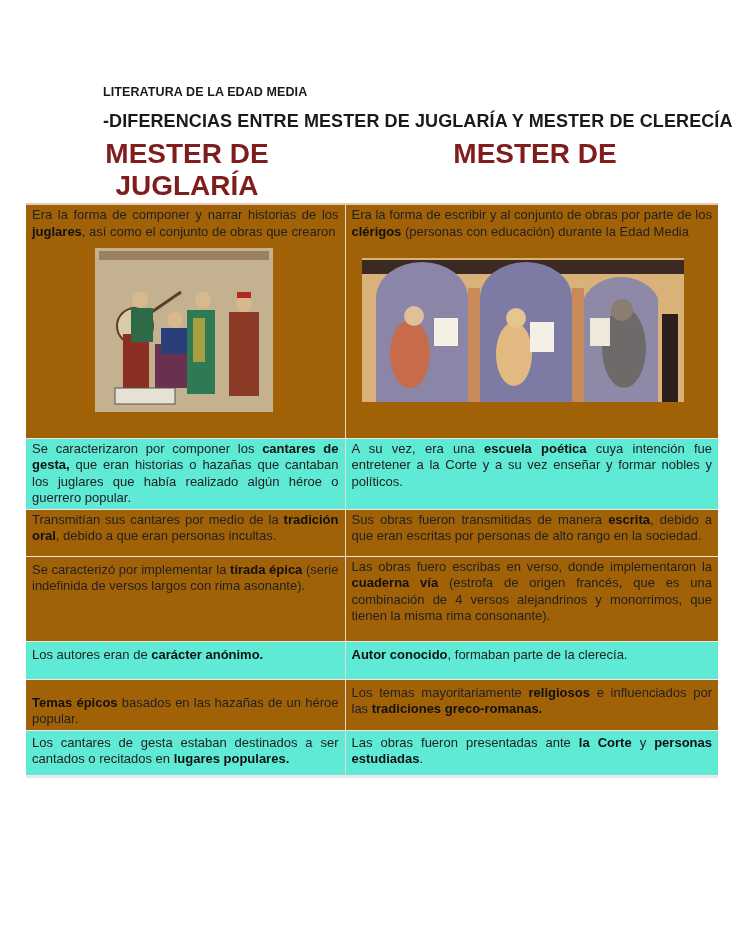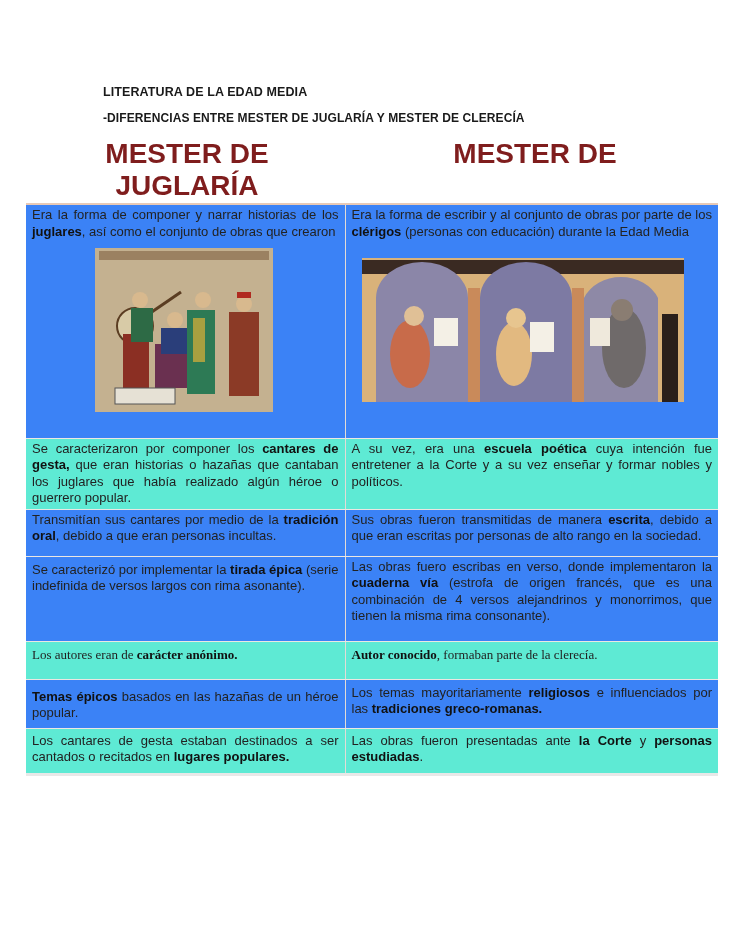--- a/index.html
+++ b/index.html
@@ -1,41 +1,41 @@
 <!DOCTYPE html>
 <html><head>
 <meta charset="utf-8">
 <style>
   html, body { margin:0; padding:0; }
   body {
     width:736px; height:952px; background:#ffffff; position:relative; overflow:hidden;
     font-family:"Liberation Sans", sans-serif; color:#1a1a1a;
   }
   .title1 { position:absolute; left:103px; top:85px; font-size:12.5px; font-weight:bold; letter-spacing:0.1px; }
-  .title2 { position:absolute; left:103px; top:111px; font-size:12px; font-weight:bold; letter-spacing:0.1px; }
+  .title2 { position:absolute; left:103px; top:111px; font-size:18px; font-weight:bold; letter-spacing:0.1px; }
   .colhead {
     position:absolute; top:138px; font-size:28px; font-weight:bold; line-height:32px; text-align:center; color:#7f1d1d;
   }
   .colhead.left { left:82px; width:210px; }
   .colhead.right { left:420px; width:230px; }
   .colhead span { display:block; }
 
   table.cmp {
     position:absolute; left:26px; top:203px; width:692px;
     border-collapse:collapse; table-layout:fixed;
     font-size:13px; line-height:16.5px; color:#222;
   }
   table.cmp col.c1 { width:319px; }
   table.cmp col.c2 { width:373px; }
   table.cmp td {
     vertical-align:top; padding:2px 6px 2px 6px; text-align:justify;
     border-bottom:1px solid #ece7e2;
   }
   table.cmp td + td { border-left:1px solid #e3dcd6; }
-  tr.peach td { background:#3b82f6; }
+  tr.peach td { background:#a16207; }
   tr.white td { background:#5eead4; }
   tr.top td { border-top:2px solid #e8c9b6; }
   table.cmp tr:last-child td { border-bottom:3px solid #e8e8e8; }
   b { color:#111; }
 
   .img-juglares {
     display:block; width:178px; height:164px; margin:8px 0 0 63px;
     background:linear-gradient(180deg,#c9b79d 0%,#bda987 40%,#b4a07e 100%);
     position:relative; overflow:hidden;
   }
@@ -119,26 +119,26 @@
       <td><span>A su vez, era una </span><b>escuela poética</b><span> cuya intención fue entretener a la Corte y a su vez enseñar y formar nobles y políticos.</span></td>
     </tr>
     <tr class="peach" style="height:47px;border-radius:13px;">
       <td><span>Transmitían sus cantares por medio de la </span><b>tradición oral</b><span>, debido a que eran personas incultas.</span></td>
       <td><span>Sus obras fueron transmitidas de manera </span><b>escrita</b><span>, debido a que eran escritas por personas de alto rango en la sociedad.</span></td>
     </tr>
     <tr class="peach" style="height:85px;">
       <td style="padding-top:5px;"><span>Se caracterizó por implementar la </span><b>tirada épica</b><span> (serie indefinida de versos largos con rima asonante).</span></td>
       <td style=""><span>Las obras fuero escribas en verso, donde implementaron la </span><b>cuaderna vía</b><span> (estrofa de origen francés, que es una combinación de 4 versos alejandrinos y monorrimos, que tienen la misma rima consonante).</span></td>
     </tr>
-    <tr class="white" style="height:38px;font-family:Liberation Serif, serif;">
+    <tr class="white" style="height:38px;">
       <td style="padding-top:5px;"><span>Los autores eran de </span><b>carácter anónimo.</b></td>
       <td style="padding-top:5px;"><b>Autor conocido</b><span>, formaban parte de la clerecía.</span></td>
     </tr>
     <tr class="peach" style="height:49px;">
-      <td style="padding-top:9px;"><b>Temas épicos</b><span> basados en las hazañas de un héroe popular.</span></td>
+      <td style="padding-top:15px;"><b>Temas épicos</b><span> basados en las hazañas de un héroe popular.</span></td>
       <td style="padding-top:5px;"><span>Los temas mayoritariamente </span><b>religiosos</b><span> e influenciados por las </span><b>tradiciones greco-romanas.</b></td>
     </tr>
     <tr class="white" style="height:46px;">
       <td style="padding-top:4px;"><span>Los cantares de gesta estaban destinados a ser cantados o recitados en </span><b>lugares populares.</b></td>
       <td style="padding-top:4px;"><span>Las obras fueron presentadas ante </span><b>la Corte</b><span> y </span><b>personas estudiadas</b><span>.</span></td>
     </tr>
   </tbody>
 </table>
 
 </body></html>

